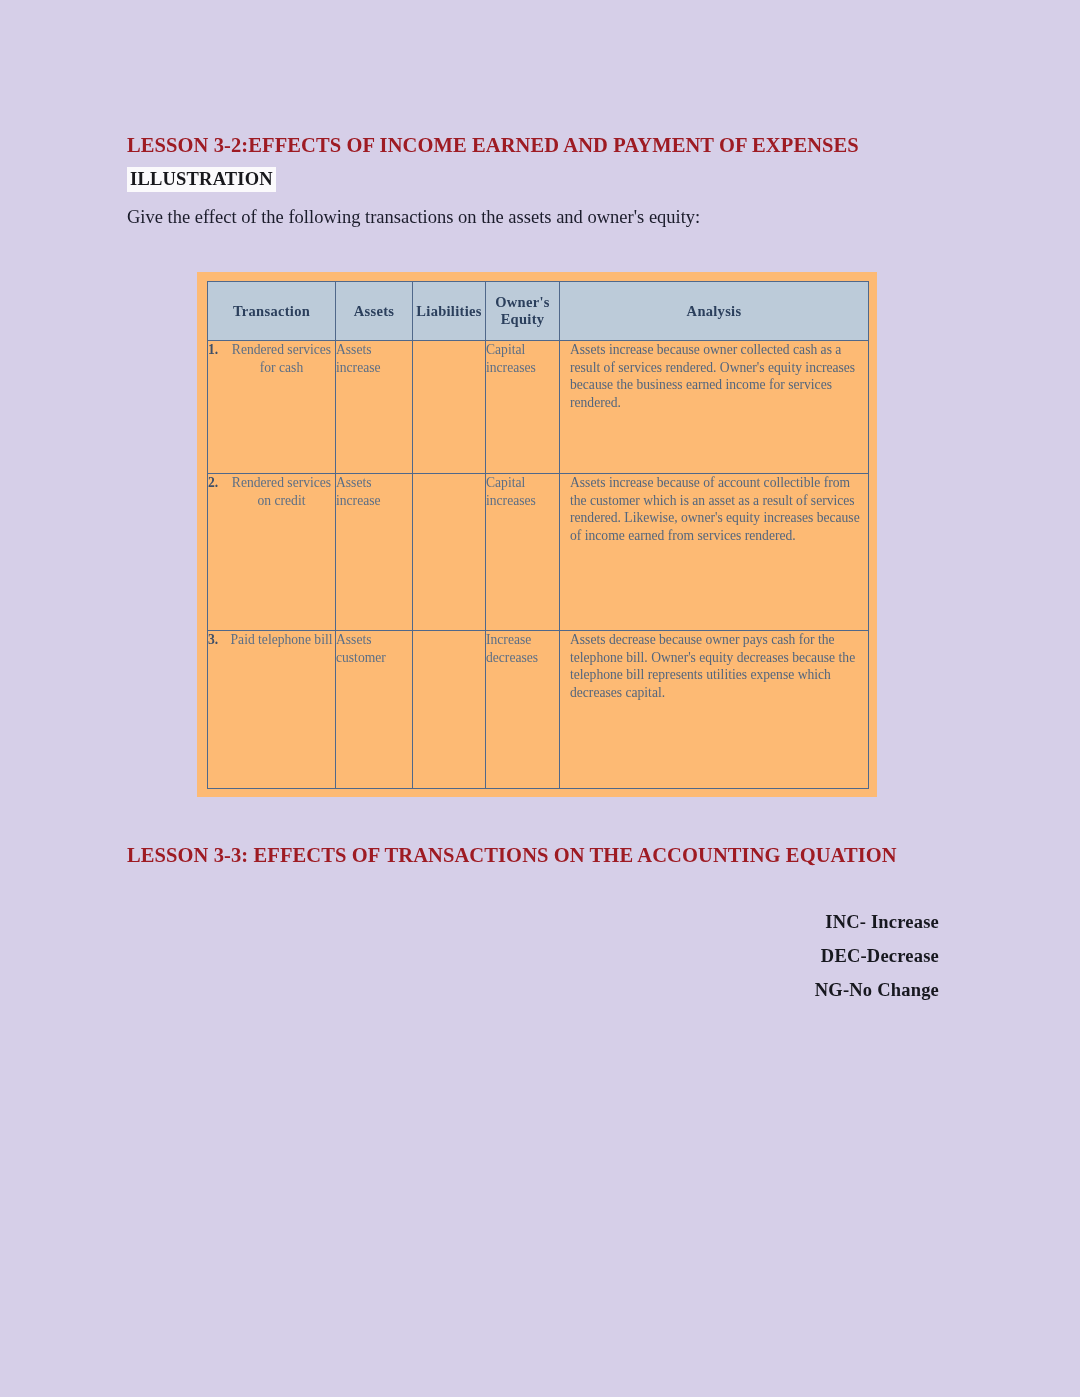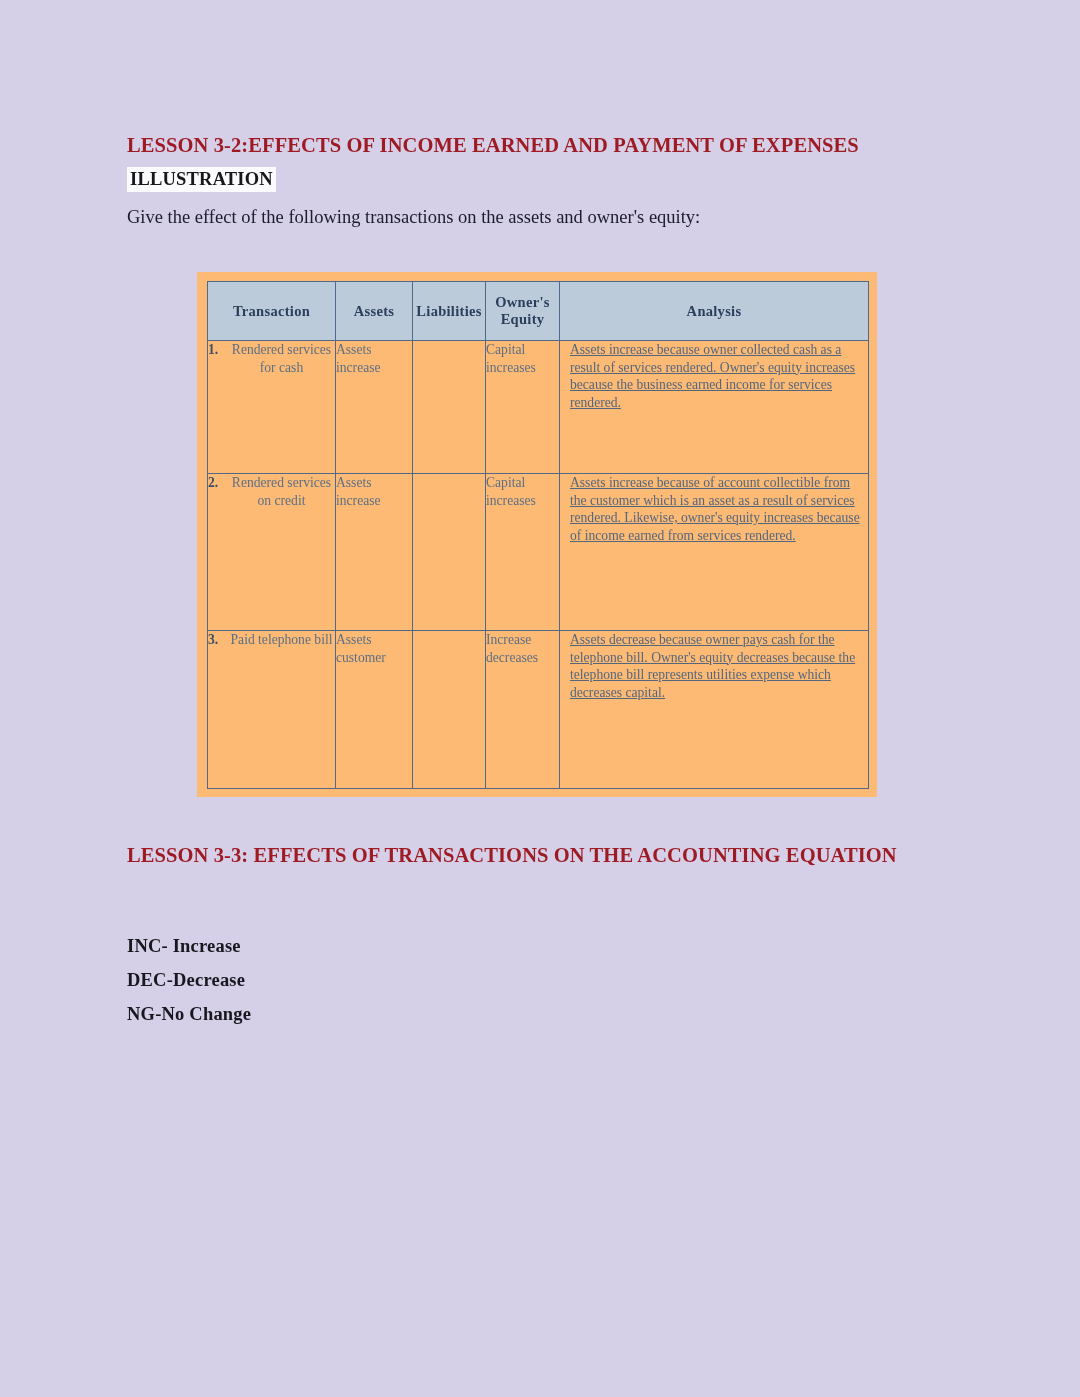--- a/index.html
+++ b/index.html
@@ -98,21 +98,20 @@
 
   td.cell {
     font-size: 13.6px;
     line-height: 17.6px;
     color: #5c6f86;
     padding: 9px 7px 8px 7px;
   }
   td.cell.analysis {
     color: #53667e;
     padding-left: 10px;
-    text-decoration: underline;
   }
 
   .txn-inner {
     display: flex;
   }
   .txn-num {
     font-weight: bold;
     color: #3e4f68;
     width: 20px;
     flex: 0 0 20px;
@@ -135,22 +134,22 @@
 
   
   .lower {
     position: absolute;
     left: 127px;
     top: 838px;
     width: 812px;
   }
 
   .abbrev-list {
-    margin-top: 56px;
-    text-align: left;
+    margin-top: 32px;
+    text-align: right;
   }
   .abbrev-item {
     font-size: 18.5px;
     font-weight: bold;
     color: #17181f;
     line-height: 34px;
     letter-spacing: 0.2px;
   }
 </style>
 </head>

